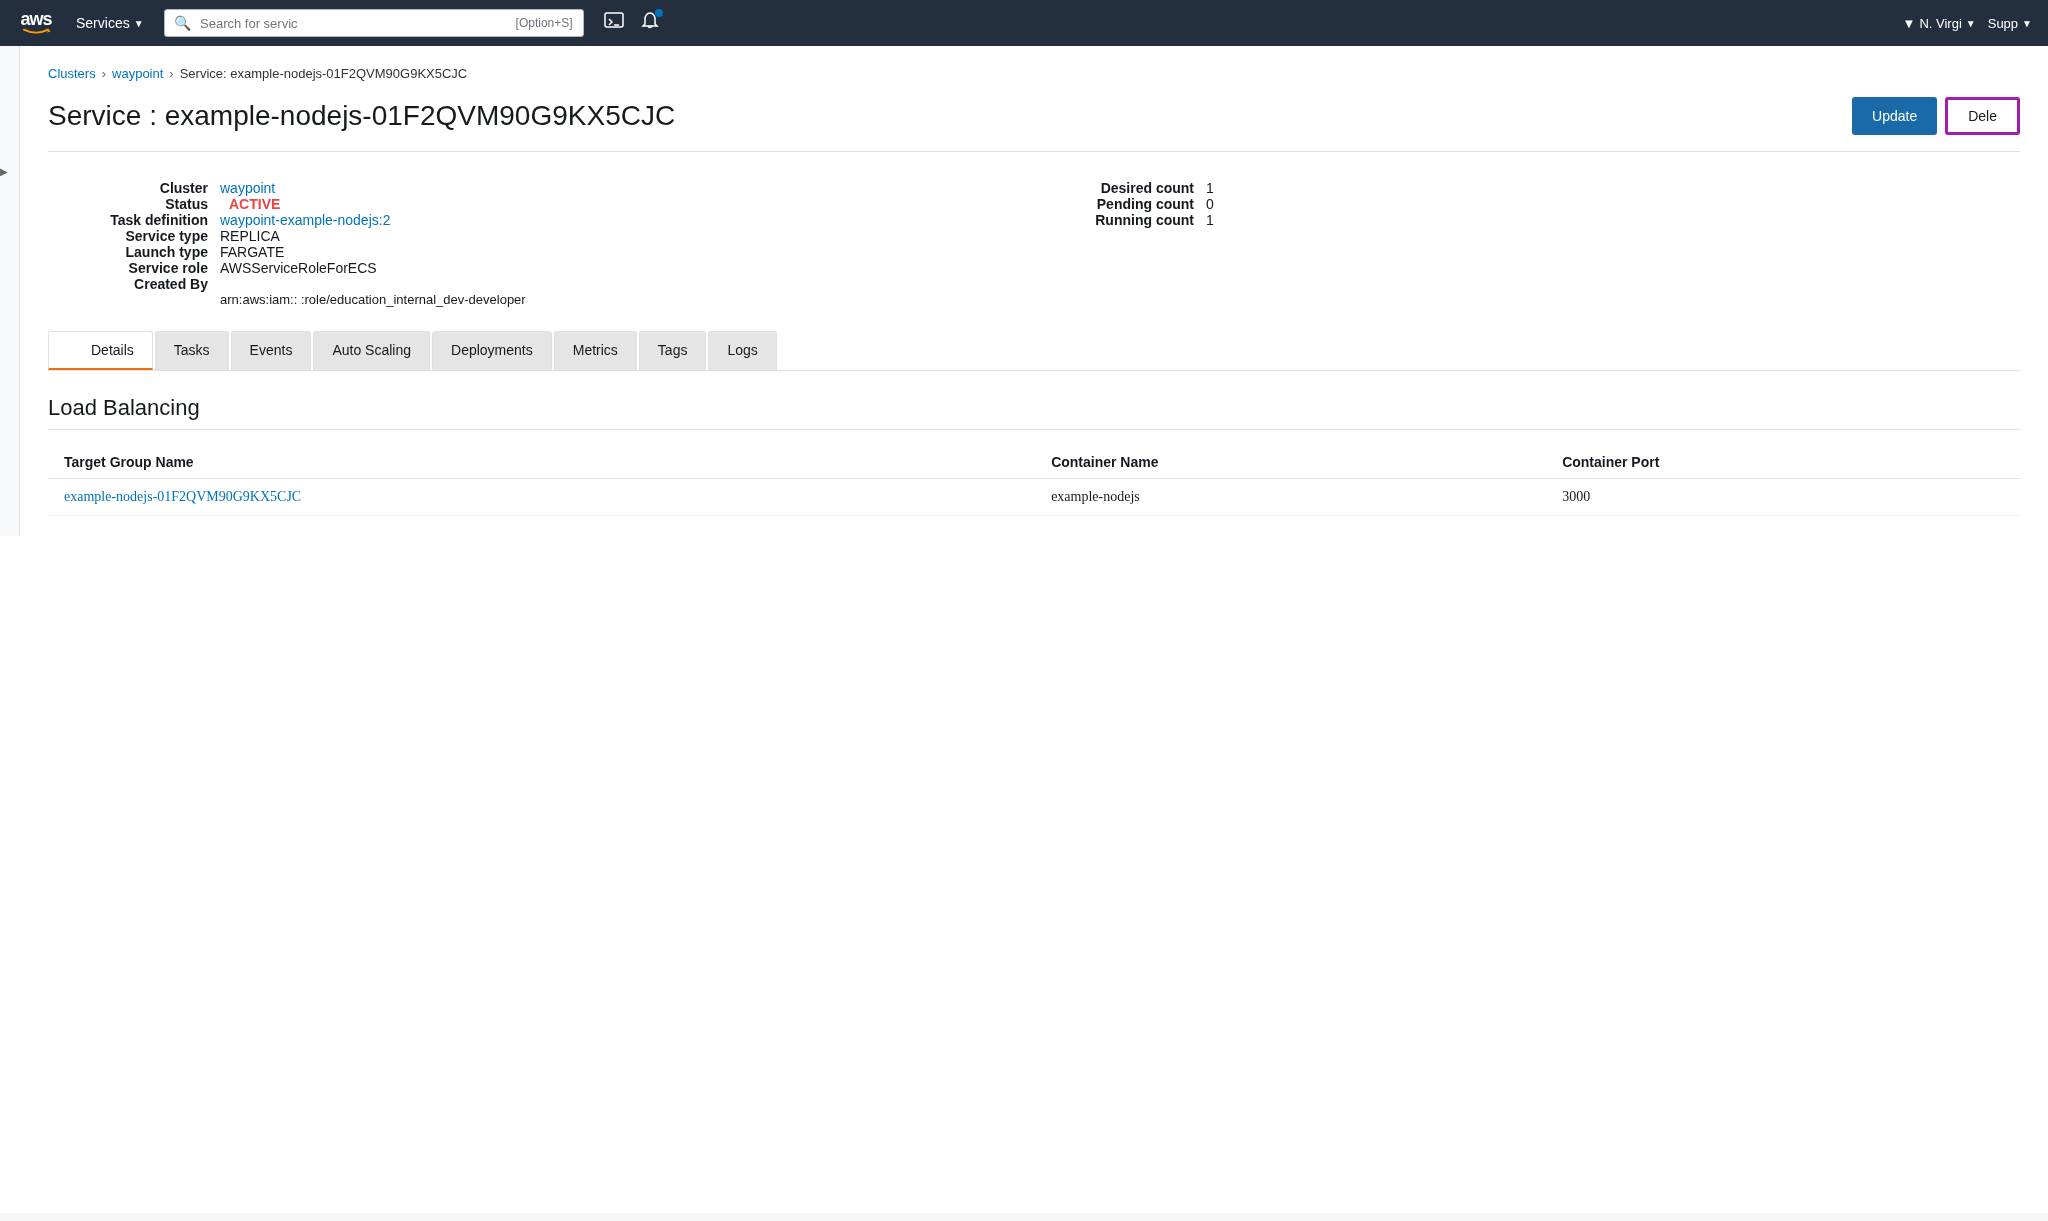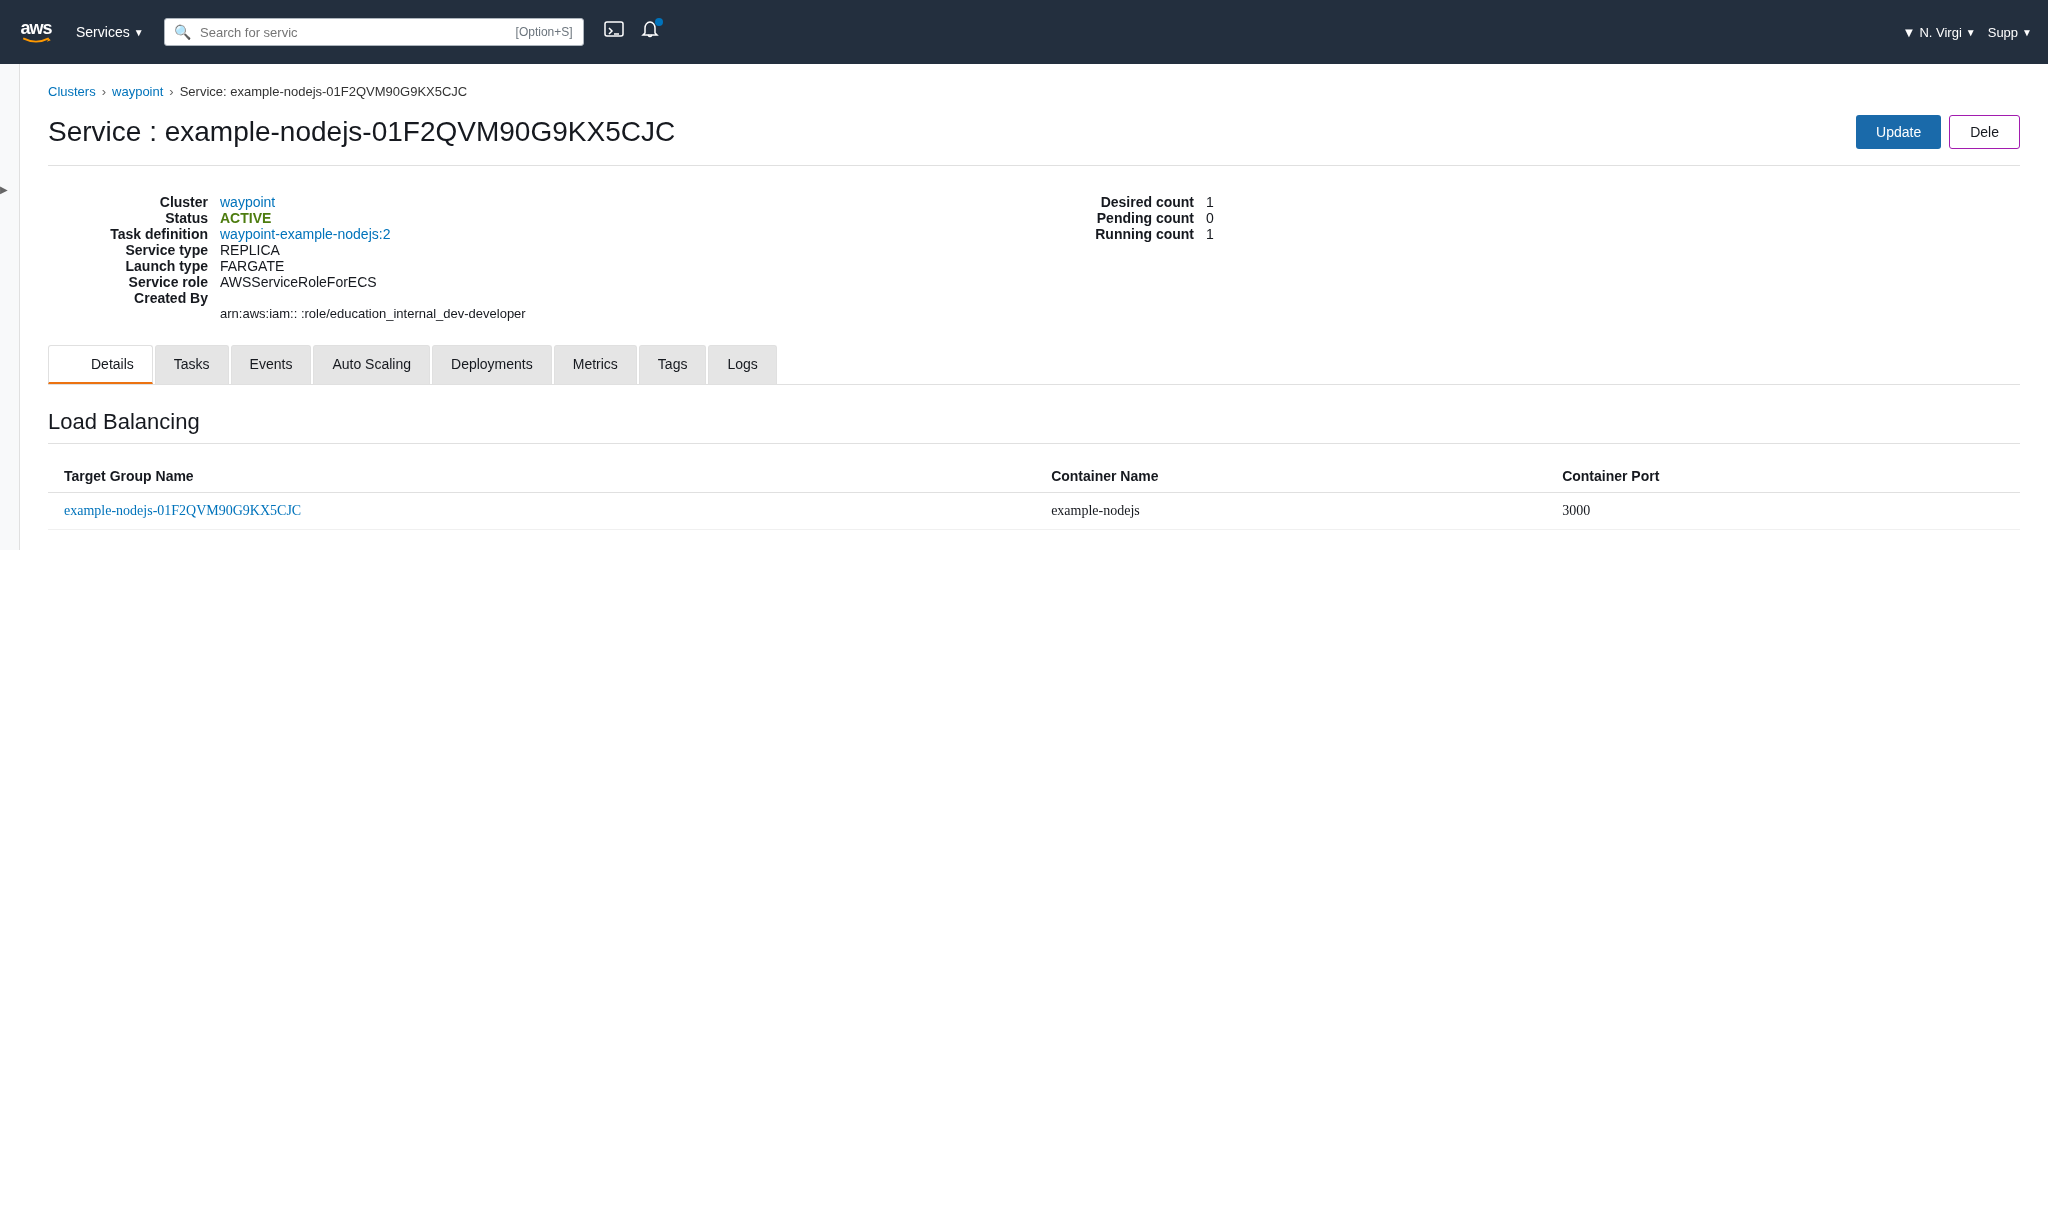--- a/index.html
+++ b/index.html
@@ -1,21 +1,21 @@
 <!DOCTYPE html>
 <html><head>
   <meta charset="utf-8">
   <style>
     * { box-sizing: border-box; margin: 0; padding: 0; }
     body { font-family: -apple-system, BlinkMacSystemFont, 'Segoe UI', Arial, sans-serif; font-size: 14px; background: #f5f5f5; }
 
     
     .top-nav {
       background: #232f3e;
-      height: 64px;
+      height: 46px;
       display: flex;
       align-items: center;
       padding: 0 16px;
       gap: 12px;
     }
     .aws-logo {
       display: flex;
       align-items: center;
       gap: 4px;
     }
@@ -171,21 +171,21 @@
       border: none;
       padding: 8px 20px;
       border-radius: 3px;
       font-size: 14px;
       cursor: pointer;
       font-weight: 500;
     }
     .btn-delete {
       background: white;
       color: #16191f;
-      border: 1px solid #a21caf;
+      border: 3px solid #a21caf;
       padding: 8px 20px;
       border-radius: 3px;
       font-size: 14px;
       cursor: pointer;
     }
 
     
     .info-grid {
       display: grid;
       grid-template-columns: 1fr 1fr;
@@ -211,21 +211,21 @@
     }
     .info-value {
       color: #16191f;
       font-size: 14px;
     }
     .info-value.link {
       color: #0073bb;
       cursor: pointer;
       text-decoration: none;
     }
-    .info-value.active { color: #4d7c0f; font-weight: 600; }
+    .info-value.active { color: #ef4444; font-weight: 600; margin-left: 9px; }
     .info-value.arn {
       color: #16191f;
       font-size: 13px;
       word-break: break-all;
     }
 
     
     .tabs {
       display: flex;
       border-bottom: 1px solid #e0e0e0;

